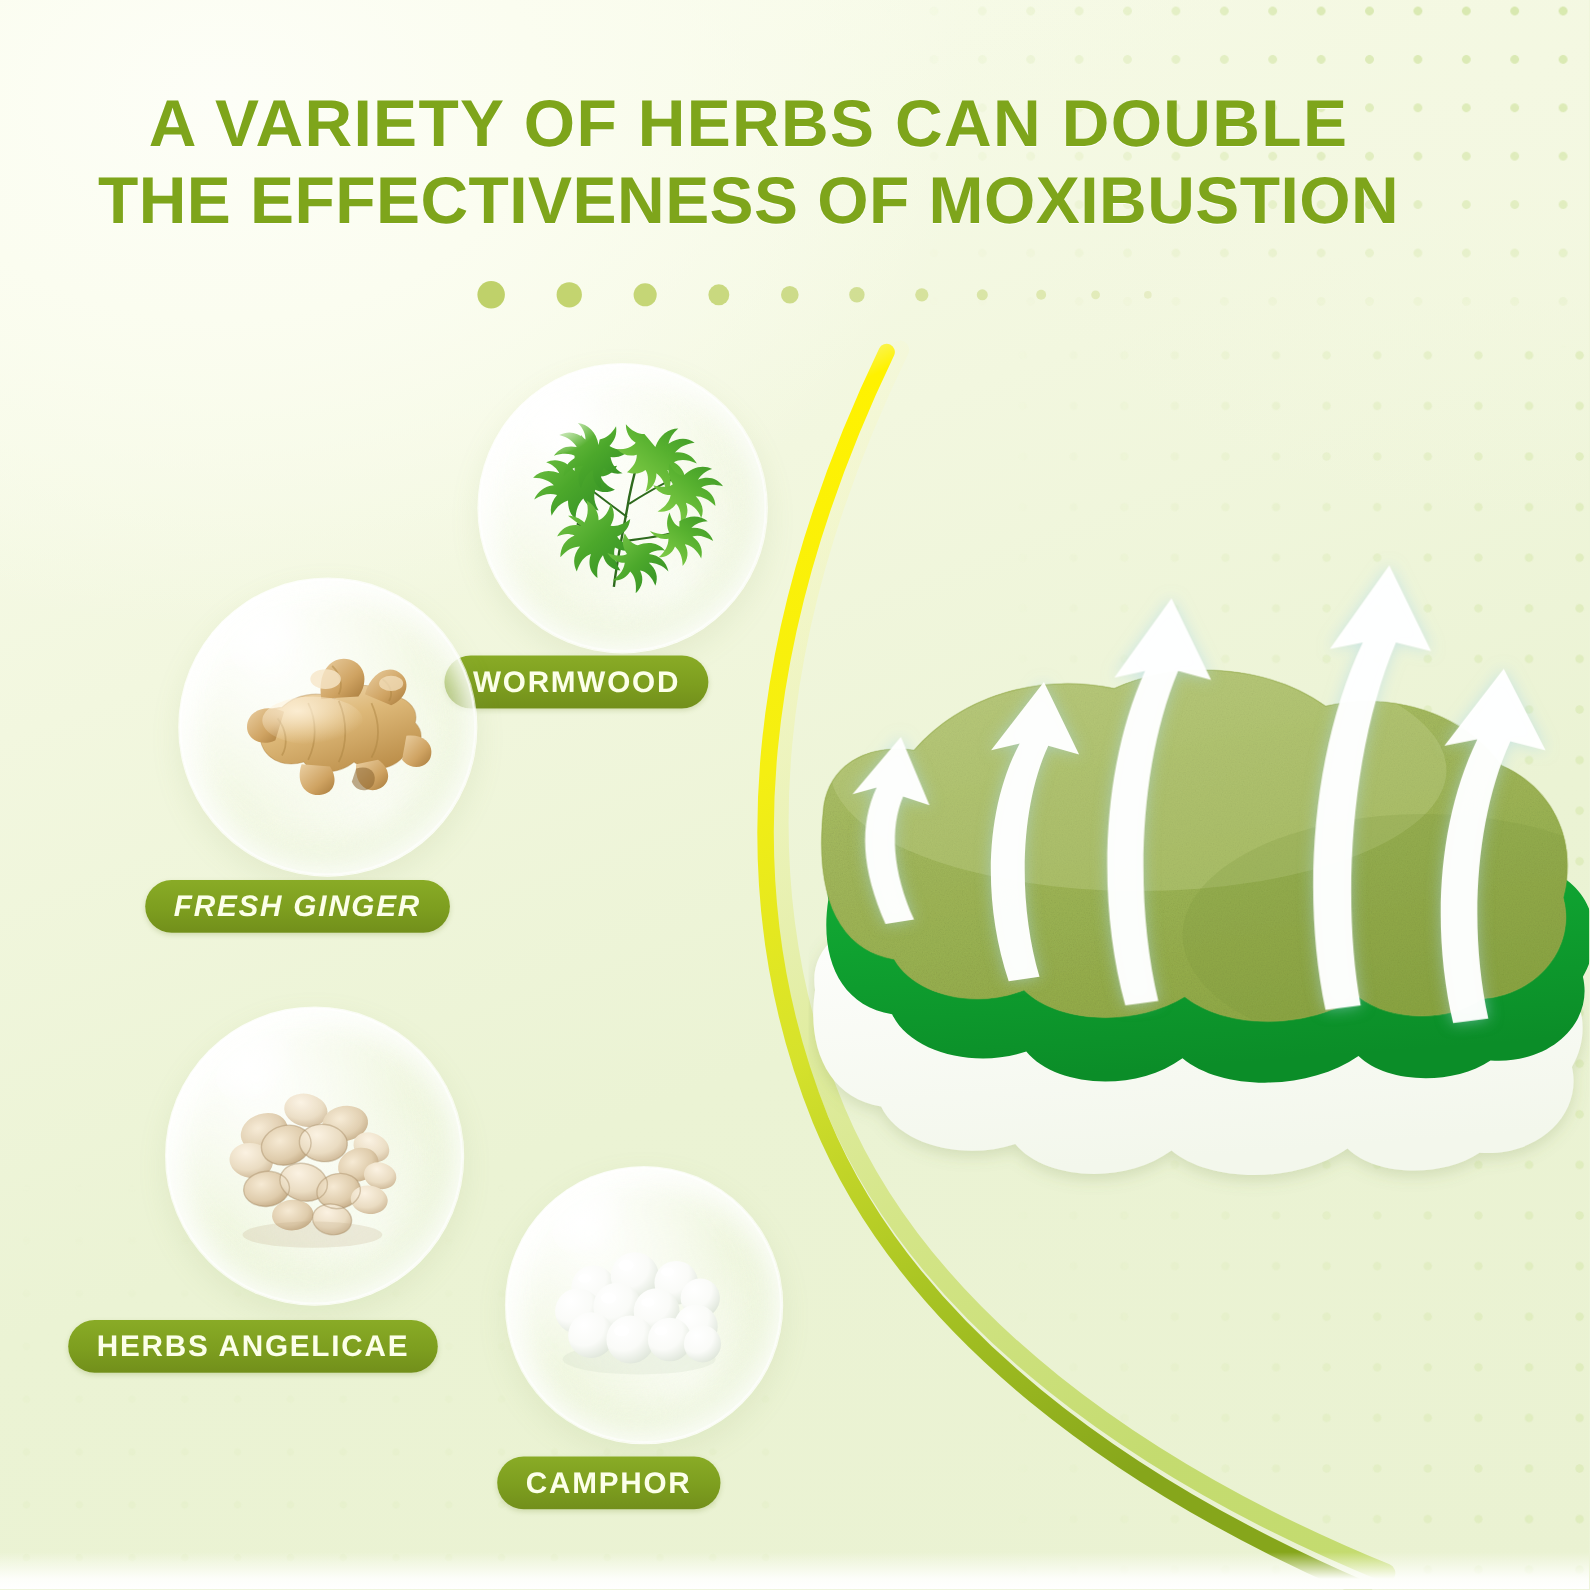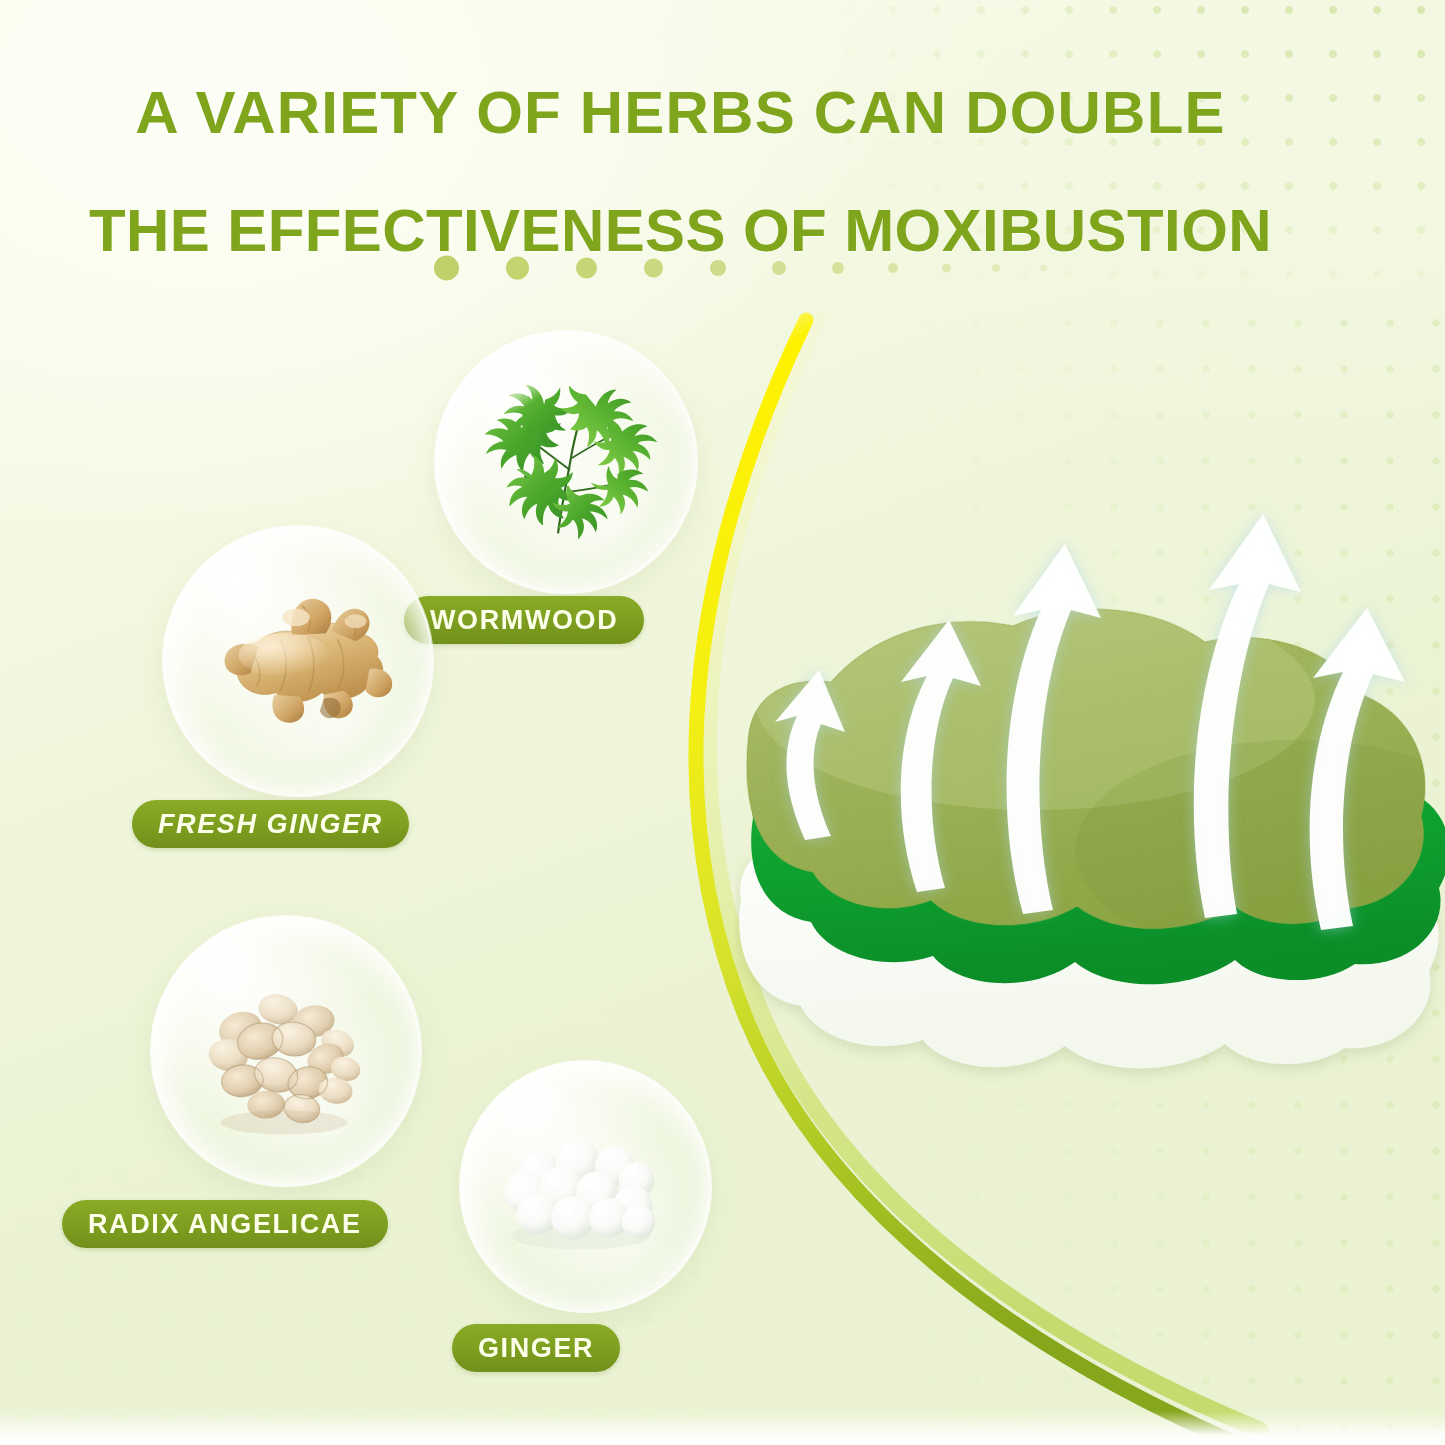--- a/index.html
+++ b/index.html
@@ -69,21 +69,21 @@
     position:absolute; left:0; top:78px; width:1361px;
     text-align:center;
     color:#7EA51B;
     font-weight:bold;
     font-size:60px;
     line-height:70px;
     letter-spacing:1.2px;
     text-shadow:0 1px 0 rgba(255,255,255,.9);
   }
   .title .line { display:block; white-space:nowrap; }
-  .title .line2 { letter-spacing:.4px;margin-top:48px; }
+  .title .line2 { letter-spacing:.4px; }
 
   
   .swoosh { position:absolute; left:0; top:0; width:1445px; height:1445px; }
 
   
   .bubble {
     position:absolute; border-radius:50%;
     background:
       radial-gradient(circle at 30% 24%, rgba(255,255,255,.95) 0%, rgba(255,255,255,.55) 26%, rgba(255,255,255,.18) 48%, rgba(255,255,255,.06) 70%, rgba(255,255,255,.30) 92%),
       radial-gradient(circle at 68% 78%, rgba(255,255,255,.55) 0%, rgba(255,255,255,0) 46%),
@@ -336,21 +336,21 @@
             <ellipse cx="-38" cy="34" rx="21" ry="16" transform="rotate(-6 -38 34)"></ellipse>
             <ellipse cx="22" cy="62" rx="18" ry="14" transform="rotate(10 22 62)"></ellipse>
           </g>
 
           <ellipse cx="4" cy="76" rx="64" ry="12" fill="#BFA885" opacity=".22"></ellipse>
         </g>
       </svg>
     </div>
     <div class="rim"></div>
   </div>
-  <div class="pill" id="p-radix">RADIX ANGELICAE</div>
+  <div class="pill" id="p-radix">HERBS ANGELICAE</div>
 
   <div class="bubble" id="b-camphor">
     <div class="content">
       <svg class="art" viewBox="0 0 253 253">
         <defs>
           <radialGradient id="cb" cx="0.34" cy="0.28" r="0.78">
             <stop offset="0%" stop-color="#FFFFFF"></stop>
               <stop offset="58%" stop-color="#FAFBF8"></stop>
               <stop offset="100%" stop-color="#DFE6DA"></stop>
           </radialGradient>
@@ -380,21 +380,21 @@
             <ellipse cx="-28" cy="-8" rx="7" ry="5"></ellipse>
             <ellipse cx="8" cy="-4" rx="6" ry="4"></ellipse>
             <ellipse cx="-16" cy="22" rx="7" ry="5"></ellipse>
             <ellipse cx="20" cy="22" rx="6" ry="4"></ellipse>
           </g>
         </g>
       </svg>
     </div>
     <div class="rim"></div>
   </div>
-  <div class="pill" id="p-camphor">GINGER</div>
+  <div class="pill" id="p-camphor">CAMPHOR</div>
 
   <div class="patch">
     <svg viewBox="0 0 710 620" width="710" height="620">
       <defs>
         <linearGradient id="topLayer" x1="0" y1="0" x2="0.35" y2="1">
           <stop offset="0%" stop-color="#B9C97C"></stop>
           <stop offset="40%" stop-color="#A6BB60"></stop>
           <stop offset="100%" stop-color="#8FA944"></stop>
         </linearGradient>
         <linearGradient id="midLayer" x1="0" y1="0" x2="0.2" y2="1">

